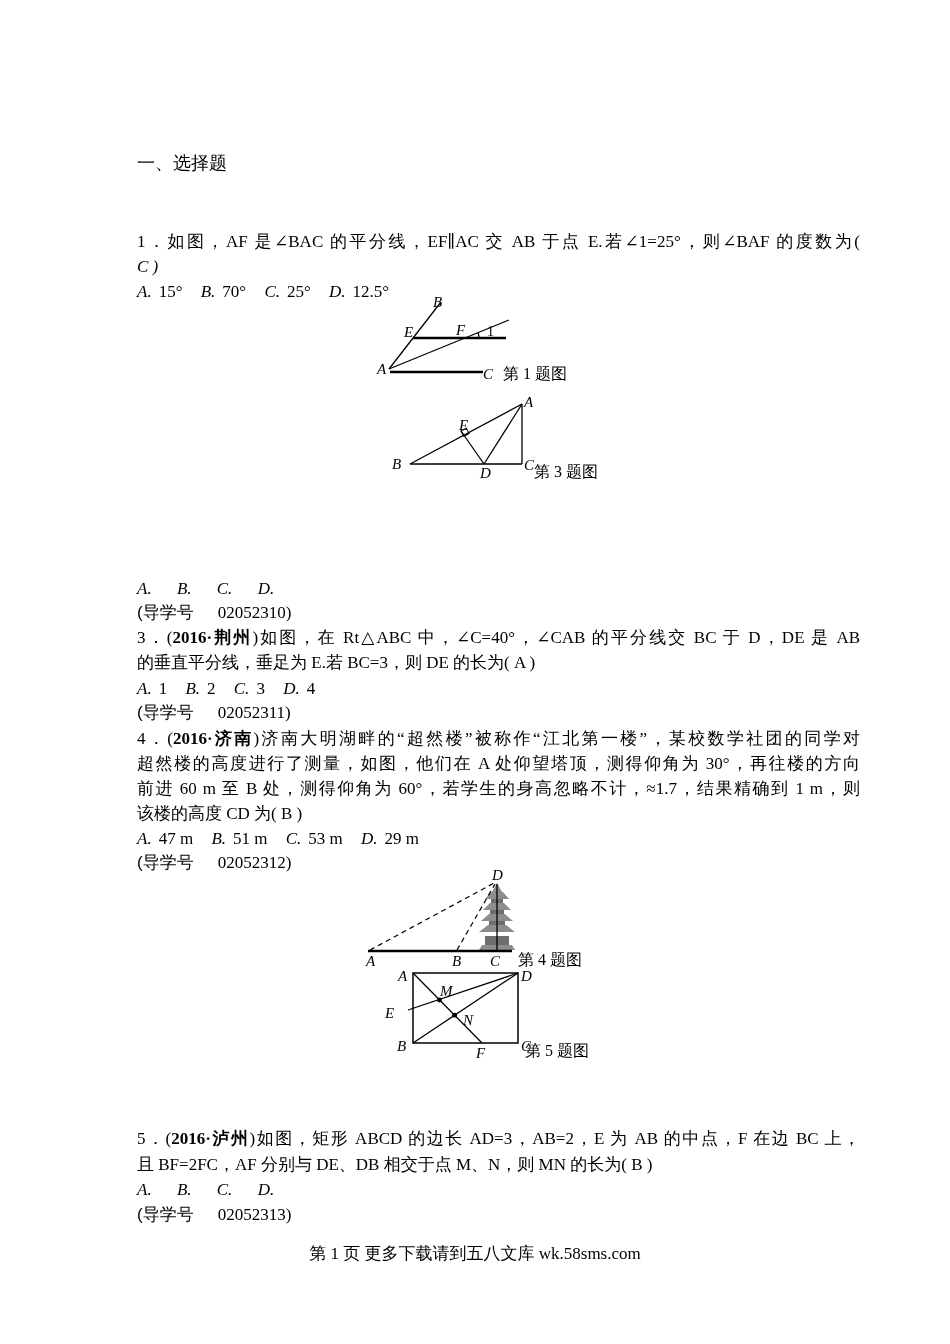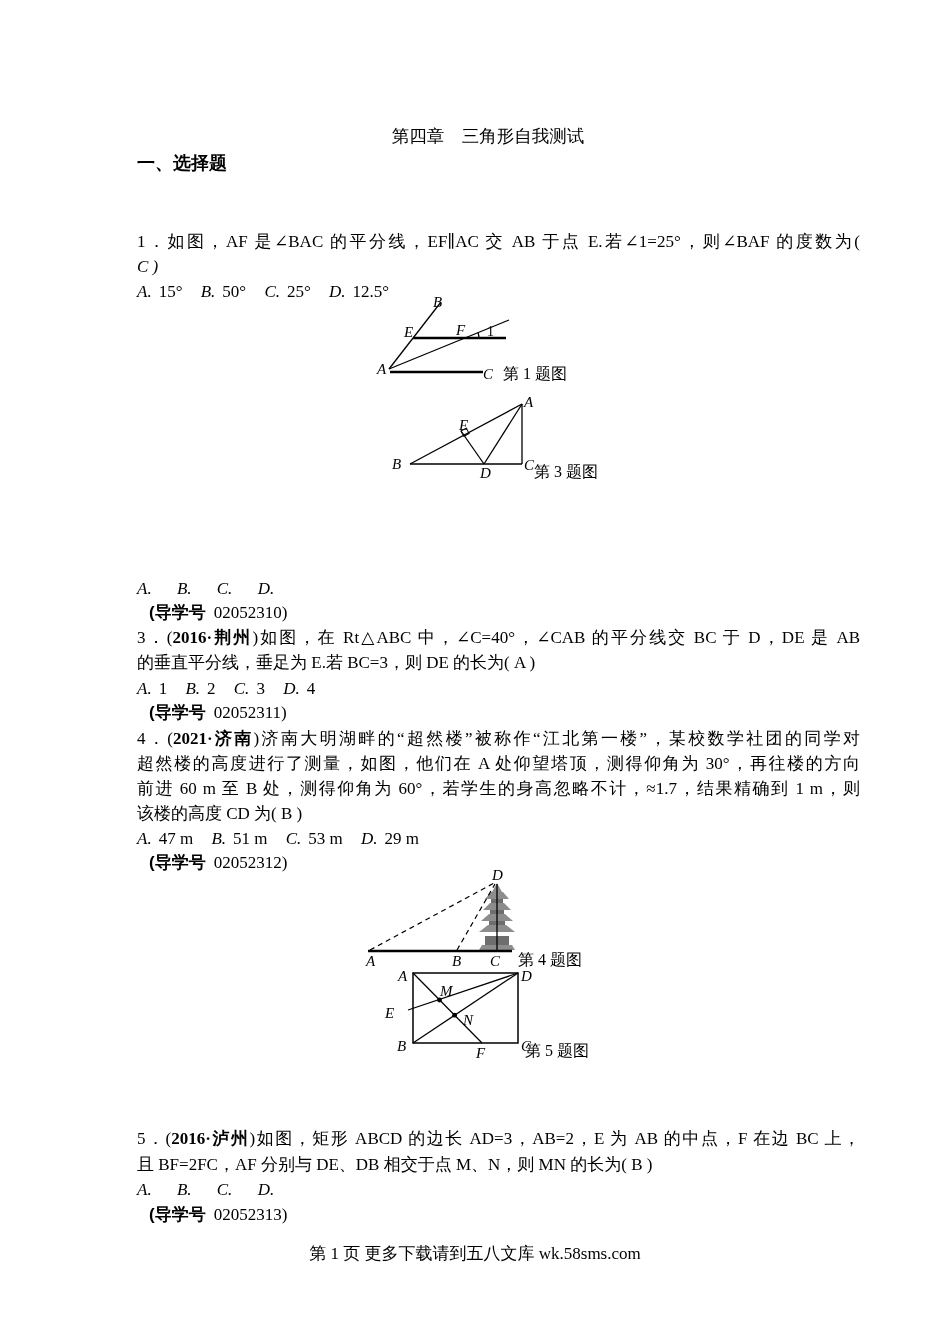--- a/index.html
+++ b/index.html
@@ -2,54 +2,53 @@
 <html><head>
 <meta charset="utf-8">
 <style>
   html,body{margin:0;padding:0;background:#fff;}
   .page{position:relative;width:950px;height:1344px;background:#ffffff;color:#000;
         font-family:"Liberation Serif","DejaVu Serif",serif;overflow:hidden;}
   .line{position:absolute;left:137px;font-size:17px;line-height:25px;white-space:nowrap;}
   .just{width:723px;white-space:normal;text-align:justify;text-align-last:justify;}
   .title{position:absolute;left:0;top:124px;width:100%;text-align:center;text-indent:26px;
          font-size:17.5px;}
-  .section{position:absolute;left:137px;top:151px;font-size:18px;font-weight:bold;
+  .section{position:absolute;left:137px;top:151px;font-size:18px;font-weight:normal;
            font-family:"Liberation Sans","DejaVu Sans",sans-serif;}
   .ital{font-style:italic;}
   .b{font-weight:bold;}
   .opt{margin-right:14px;}
   .oL{font-style:italic;margin-right:7px;}
-  .dxh-label{font-family:"Liberation Sans","DejaVu Sans",sans-serif;font-weight:bold;margin-left:12px;}
-  .dxh-num{margin-left:8px;}
+  .dxh-label{font-family:"Liberation Sans","DejaVu Sans",sans-serif;font-weight:normal;}
+  .dxh-num{margin-left:24px;}
   .fig{position:absolute;}
   .footer{position:absolute;left:0;top:1242px;width:100%;text-align:center;font-size:17px;}
   svg text{font-family:"Liberation Serif","DejaVu Serif",serif;font-style:italic;
            font-size:15px;fill:#000;}
   svg text.cap{font-style:normal;font-size:16px;}
   svg text.num{font-style:normal;font-size:14px;}
   .s{stroke:#000;stroke-width:1.3;fill:none;}
   .s2{stroke:#000;stroke-width:2.4;fill:none;}
   .dash{stroke-dasharray:5 4;stroke-width:1.2;}
   .dot{fill:#000;stroke:none;}
   .gray{fill:#8d8d8d;stroke:none;}
   .gray2{fill:#6e6e6e;stroke:none;}
 </style>
 </head>
 <body>
 
 <div class="page">
 
-  <div class="title">第四章　三角形自我测试</div>
   <div class="section">一、选择题</div>
 
   <div class="line just" style="top:229px">1．如图，AF 是∠BAC 的平分线，EF∥AC 交 AB 于点 E.若∠1=25°，则∠BAF 的度数为(</div>
   <div class="line ital" style="top:254px">C )</div>
   <div class="line" style="top:279px">
     <span class="opt"><span class="oL">A.</span><span>15°</span></span>
-    <span class="opt"><span class="oL">B.</span><span>50°</span></span>
+    <span class="opt"><span class="oL">B.</span><span>70°</span></span>
     <span class="opt"><span class="oL">C.</span><span>25°</span></span>
     <span class="opt"><span class="oL">D.</span><span>12.5°</span></span>
   </div>
 
   <svg class="fig" style="left:355px;top:290px" width="255" height="95" viewBox="355 290 255 95">
     <line class="s" x1="389" y1="369" x2="441" y2="302"></line>
     <line class="s2" x1="413" y1="338" x2="506" y2="338"></line>
     <line class="s" x1="389" y1="369" x2="509" y2="320"></line>
     <path class="s" d="M 478 332.7 A 14 14 0 0 1 479 338"></path>
     <line class="s2" x1="390" y1="372" x2="483" y2="372"></line>
@@ -95,21 +94,21 @@
     <span class="opt"><span class="oL">A.</span><span>1</span></span>
     <span class="opt"><span class="oL">B.</span><span>2</span></span>
     <span class="opt"><span class="oL">C.</span><span>3</span></span>
     <span class="opt"><span class="oL">D.</span><span>4</span></span>
   </div>
   <div class="line" style="top:700px">
     <span class="dxh-label">(导学号</span><span class="dxh-num">02052311)</span>
   </div>
 
   <div class="line just" style="top:726px">
-    <span>4．(</span><span class="b">2021·济南</span><span>)济南大明湖畔的“超然楼”被称作“江北第一楼”，某校数学社团的同学对</span>
+    <span>4．(</span><span class="b">2016·济南</span><span>)济南大明湖畔的“超然楼”被称作“江北第一楼”，某校数学社团的同学对</span>
   </div>
   <div class="line just" style="top:751px">超然楼的高度进行了测量，如图，他们在 A 处仰望塔顶，测得仰角为 30°，再往楼的方向</div>
   <div class="line just" style="top:776px">前进 60 m 至 B 处，测得仰角为 60°，若学生的身高忽略不计，≈1.7，结果精确到 1 m，则</div>
   <div class="line" style="top:801px">该楼的高度 CD 为( B )</div>
   <div class="line" style="top:826px">
     <span class="opt"><span class="oL">A.</span><span>47 m</span></span>
     <span class="opt"><span class="oL">B.</span><span>51 m</span></span>
     <span class="opt"><span class="oL">C.</span><span>53 m</span></span>
     <span class="opt"><span class="oL">D.</span><span>29 m</span></span>
   </div>

